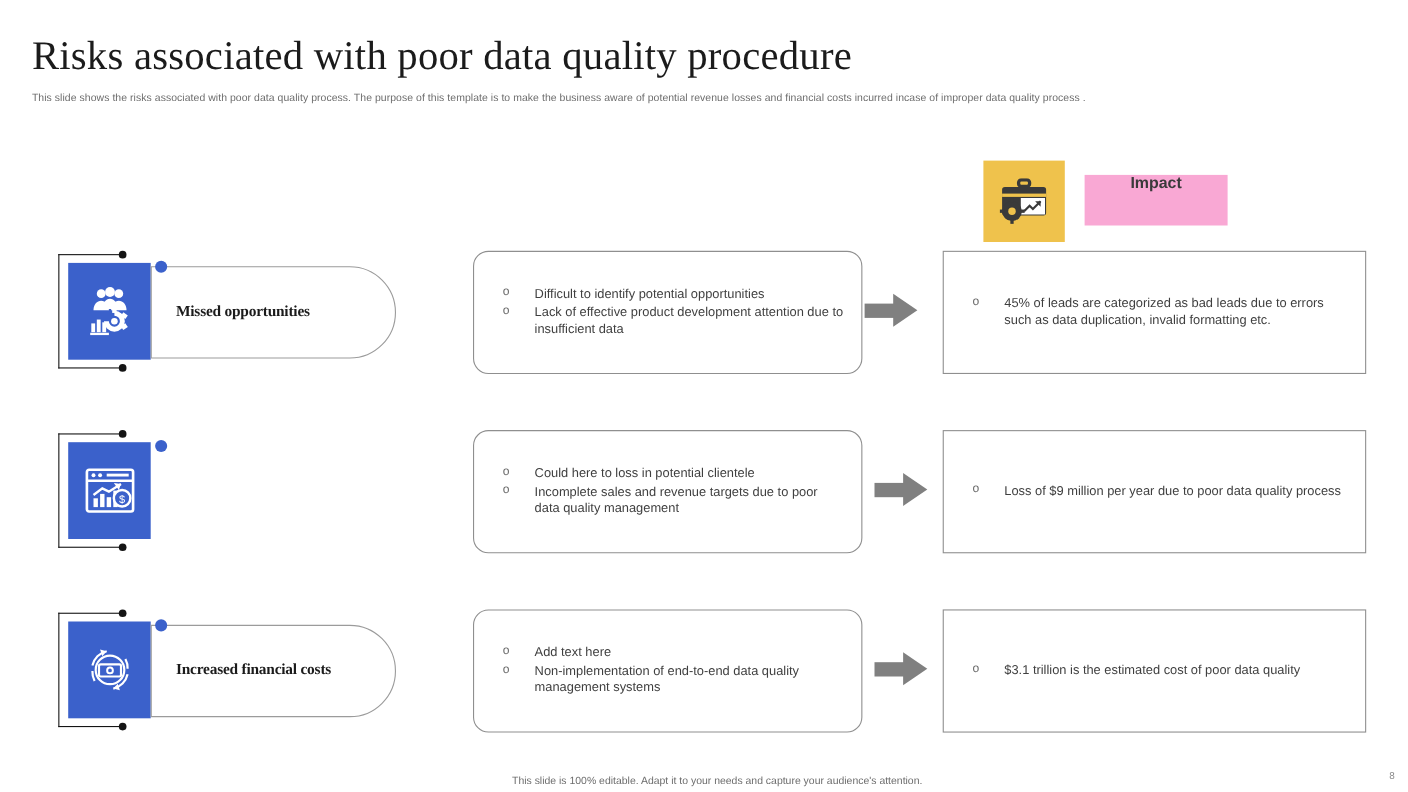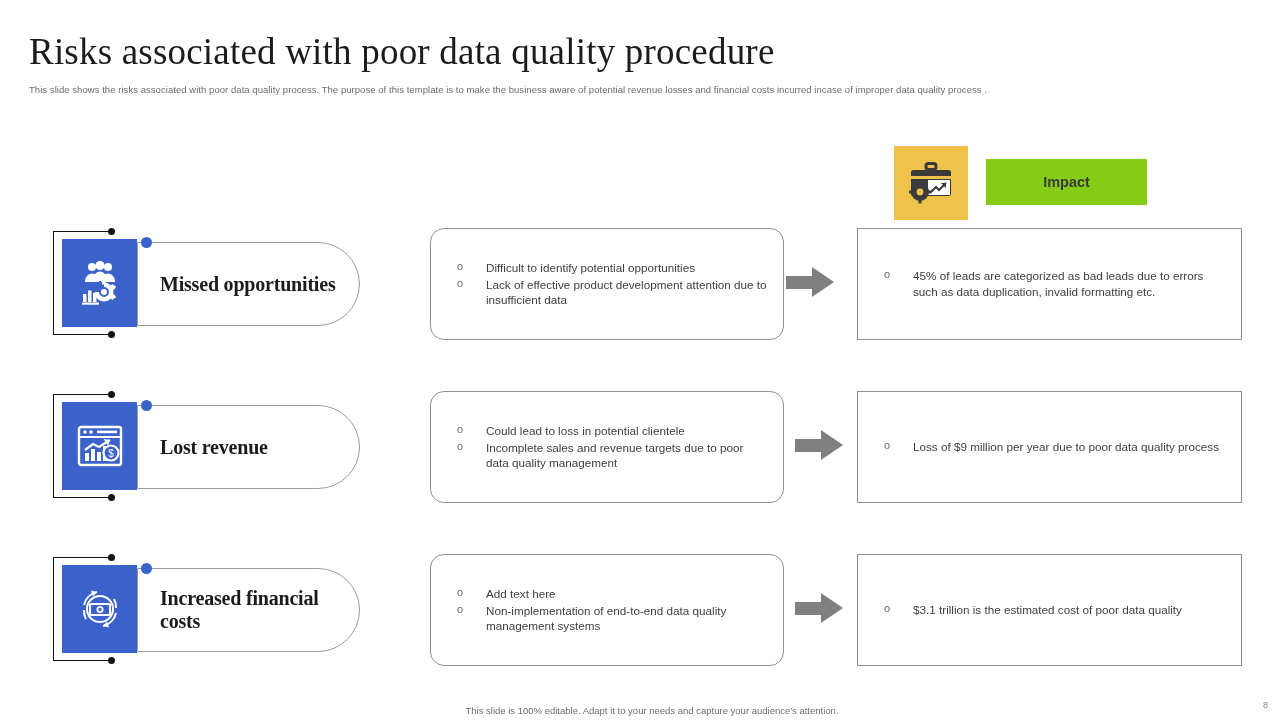--- a/index.html
+++ b/index.html
@@ -21,22 +21,22 @@
     font-size:9.5px;color:#6d6d6d;letter-spacing:.05px;white-space:nowrap;
   }
 
   
   .impact-wrap{position:absolute;left:894px;top:146px;height:74px;}
   .impact-icon{
     position:absolute;left:0;top:0;width:74px;height:74px;background:#EFC24C;
     display:flex;align-items:center;justify-content:center;
   }
   .impact-bar{
-    position:absolute;left:92px;top:13px;width:161px;height:46px;background:#84cc16;
-    display:flex;align-items:center;justify-content:center;
+    position:absolute;left:92px;top:13px;width:130px;height:46px;background:#f9a8d4;
+    display:flex;align-items:flex-start;justify-content:center;
   }
   .impact-bar span{font-size:14.5px;font-weight:bold;color:#3a3a3a;}
 
   
   .row{position:absolute;left:0;width:1280px;height:120px;}
   .row1{top:223px;}
   .row2{top:386px;}
   .row3{top:549px;}
 
   
@@ -56,21 +56,21 @@
   }
 
   
   .pill{
     position:absolute;left:137px;top:19px;width:221px;height:82px;
     border:1px solid #9b9b9b;border-radius:0 42px 42px 0;background:#ffffff;
     display:flex;align-items:center;
   }
   .pill span{
     font-family:"Liberation Serif", serif;
-    font-size:20px;font-weight:bold;color:#1b1b1b;margin-left:22px;letter-spacing:-.2px;
+    font-size:14px;font-weight:bold;color:#1b1b1b;margin-left:22px;letter-spacing:-.2px;
   }
   .pill-dot{
     position:absolute;left:141px;top:14px;width:11px;height:11px;border-radius:50%;background:#3B61CB;
   }
 
   
   .arrow{position:absolute;width:48px;height:30px;}
   .arrow .shaft{position:absolute;left:0;top:9px;width:28px;height:13px;background:#808080;}
   .arrow .head{
     position:absolute;left:26px;top:0;width:0;height:0;
@@ -206,28 +206,25 @@
           <rect x="14" y="24" width="4" height="12"></rect>
           <rect x="20" y="27" width="4" height="9"></rect>
           <rect x="26" y="21" width="4" height="15"></rect>
         </g>
         <polyline points="8,25 16,19 22,22 33,15" fill="none" stroke="#ffffff" stroke-width="2.2"></polyline>
         <polygon points="33,15 26.5,14 31,20.5" fill="#ffffff"></polygon>
         <circle cx="34" cy="28" r="7.5" fill="#3B61CB" stroke="#ffffff" stroke-width="2.2"></circle>
         <text x="34" y="32" font-size="10" font-family="Liberation Sans, sans-serif" fill="#ffffff" text-anchor="middle">$</text>
       </svg>
     </div>
-    <div class="pill">
-      <span>Lost revenue</span>
-    </div>
     <div class="pill-dot"></div>
 
     <div class="tbox mid">
       <ul>
-        <li>Could lead to loss in potential  clientele</li>
+        <li>Could here to loss in potential  clientele</li>
         <li>Incomplete sales and revenue  targets due to poor data quality management</li>
       </ul>
     </div>
     <div class="arrow a2">
         <div class="shaft"></div>
         <div class="head"></div>
       </div>
     <div class="tbox right">
       <ul>
         <li>Loss of $9 million per year due to poor data quality process</li>

